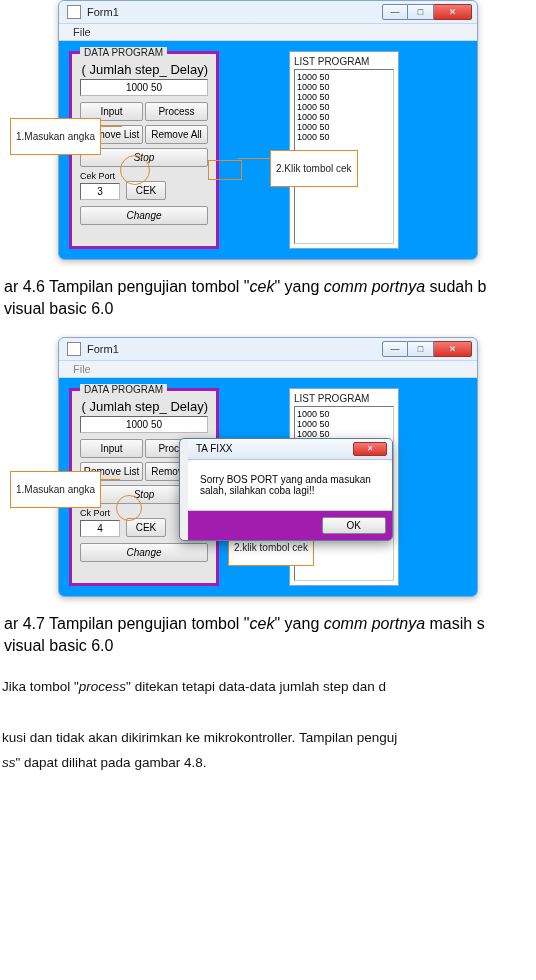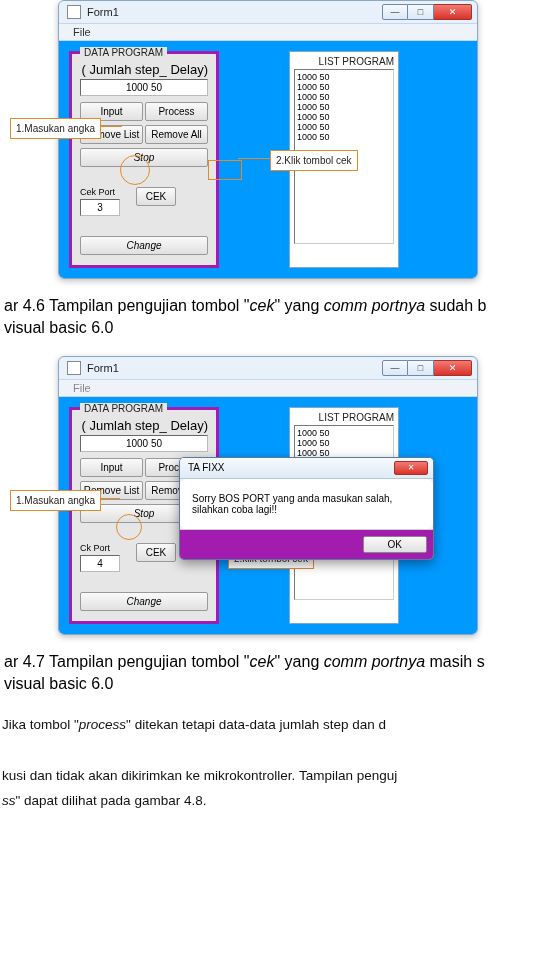--- a/index.html
+++ b/index.html
@@ -130,23 +130,23 @@
     border: 1px solid #999;
     background: linear-gradient(#fafafa,#e0e0e0);
     text-align: center;
     border-radius: 2px;
   }
   .btn-row { display: flex; gap: 2px; margin-bottom: 4px; }
   .btn-row .btn { flex: 1; }
   .btn-full { width: 100%; margin-bottom: 4px; font-style: italic; }
   .portarea {
     display: flex;
-    gap: 16px;
-    align-items: flex-start;
-    margin: 20px 0;
+    gap: 6px;
+    align-items: flex-end;
+    margin: 4px 0;
     position: relative;
   }
   .portlabel { font-size: 9px; margin-bottom: 2px; }
   .portbox {
     width: 40px;
     text-align: center;
     font-size: 10px;
     padding: 2px;
     border: 1px inset #bbb;
     background: #fff;
@@ -157,39 +157,38 @@
     background: #fff;
     border: 1px solid #7aa9c9;
     padding: 4px;
     font-size: 10px;
     position: relative;
   }
   .list-pg .legend {
     font-size: 10px;
     color: #222;
     margin-bottom: 2px;
-    text-align: right;
   }
   .listbox {
     border: 1px inset #ccc;
     background: #fff;
     height: 175px;
     overflow: hidden;
     font-size: 9px;
     padding: 2px;
   }
   .listbox div { white-space: nowrap; }
 
   
   .callout {
     position: absolute;
     border: 1px solid #e28b2b;
     background: #fff;
     font-size: 10px;
-    padding: 4px 5px;
+    padding: 12px 5px;
     color: #222;
     z-index: 30;
   }
   .highlight-rect {
     position: absolute;
     border: 1.5px solid #e28b2b;
     z-index: 25;
     pointer-events: none;
   }
   .highlight-circle {
@@ -221,27 +220,28 @@
     padding: 0 2px;
     color: #111;
   }
   .bodytext .ital { font-style: italic; }
 
   
   .msgbox {
     position: absolute;
     left: 120px;
     top: 60px;
-    width: 255px;
+    width: 214px;
     border: 1px solid #5a7aa0;
     border-radius: 5px;
     background: #f0f0f0;
     box-shadow: 0 4px 12px rgba(0,0,0,0.4);
     z-index: 40;
     overflow: hidden;
+    padding-left: 8px;
   }
   .msgbox .mtitle {
     display: flex;
     justify-content: space-between;
     align-items: center;
     padding: 3px 5px 3px 8px;
     font-size: 10px;
     background: linear-gradient(#f6fafd,#dfeaf6);
     border-bottom: 1px solid #b6c6db;
   }

